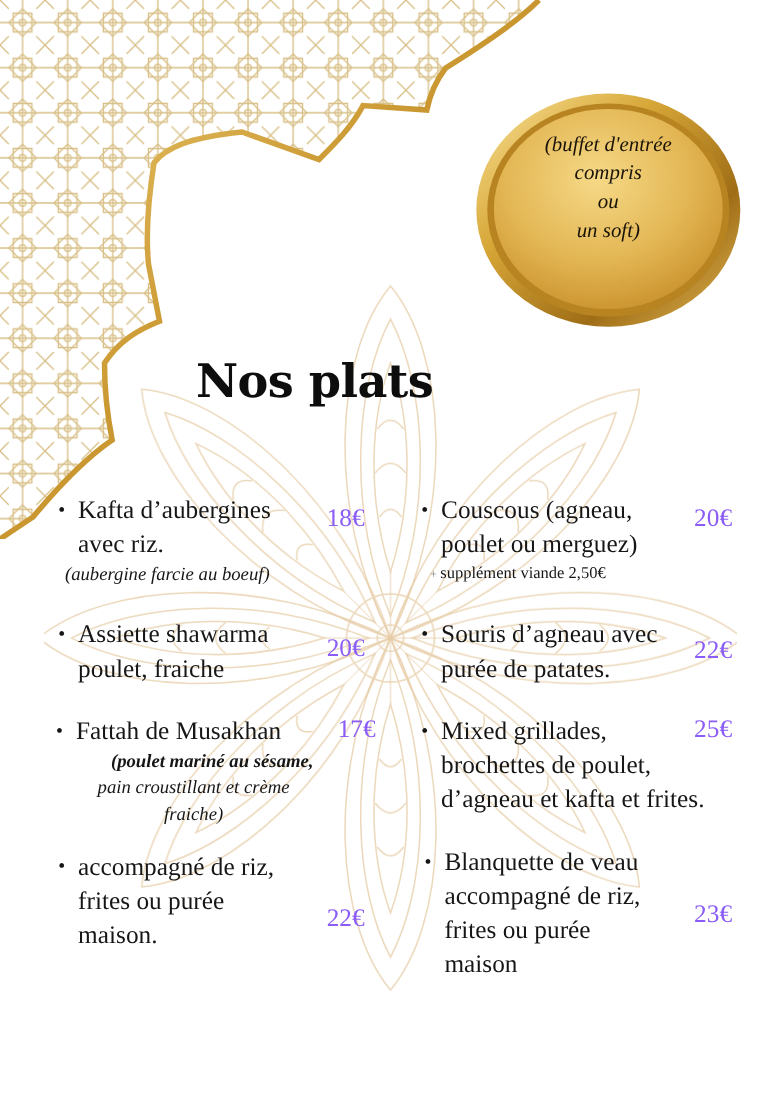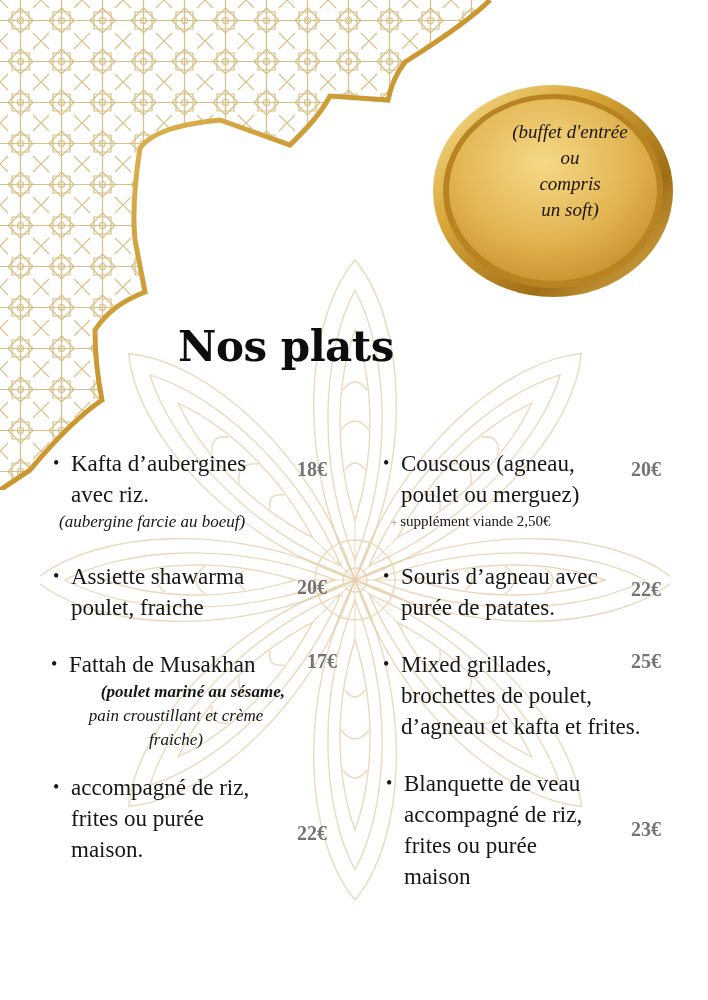--- a/index.html
+++ b/index.html
@@ -9,21 +9,21 @@
     font-family: "DejaVu Serif", "Liberation Serif", serif;
     color: #141414;
   }
   .layer { position: absolute; left: 0; top: 0; }
   #corner-svg { width: 500px; height: 490px; }
   #mandala-svg { left: 40px; top: 250px; width: 630px; height: 660px; }
 
   .coin { position: absolute; left: 432px; top: 84px; width: 242px; height: 214px; }
   .coin svg { position: absolute; left: 0; top: 0; width: 242px; height: 214px; }
   .coin-text {
-    position: absolute; left: 17px; top: 35px; width: 242px;
+    position: absolute; left: 0; top: 35px; width: 242px;
     text-align: center;
     font-family: "Liberation Serif", "DejaVu Serif", serif;
     font-style: italic; font-size: 19px; line-height: 26px; color: #1a1408;
   }
   .coin-text div { white-space: nowrap; }
 
   .title {
     position: absolute; left: 0; width: 572px; top: 322px;
     text-align: center;
     font-family: "DejaVu Serif", serif; font-weight: bold;
@@ -31,21 +31,21 @@
   }
 
   .item { position: absolute; font-family: "Liberation Serif", "DejaVu Serif", serif;
           font-size: 23px; line-height: 31px; color: #161616; }
   .item .bullet { position: absolute; left: -18px; top: 0; font-size: 18px; }
   .item .line { white-space: nowrap; }
   .item .note { font-style: italic; font-size: 17px; line-height: 24px; white-space: nowrap; }
   .item .supp { font-size: 15px; line-height: 22px; white-space: nowrap; }
   .item .supp .plus { font-size: 11px; color: #777; margin-right: 3px; }
   .price { position: absolute; font-family: "Liberation Serif", "DejaVu Serif", serif;
-           font-size: 20px; color: #737373; white-space: nowrap; font-weight: bold; }
+           font-size: 23px; color: #8b5cf6; white-space: nowrap; }
 </style>
 </head>
 <body>
 
 <svg class="layer" id="corner-svg" viewBox="0 0 500 490">
   <defs>
     <pattern id="lattice" x="0" y="0" width="41" height="41" patternUnits="userSpaceOnUse">
       <rect width="41" height="41" fill="#ffffff"></rect>
       <g fill="none" stroke="#d8bf86" stroke-width="1.2">
         <path d="M0 20.5 H41 M20.5 0 V41"></path>
@@ -110,22 +110,22 @@
         <stop offset="0.6" stop-color="#e2b552"></stop>
         <stop offset="1" stop-color="#c8902c"></stop>
       </radialGradient>
     </defs>
     <ellipse cx="121" cy="107" rx="120" ry="106" fill="url(#rimGrad)"></ellipse>
     <ellipse cx="121" cy="107" rx="110" ry="97" fill="#b88422"></ellipse>
     <ellipse cx="121" cy="106" rx="104" ry="91" fill="url(#faceGrad)"></ellipse>
   </svg>
   <div class="coin-text">
     <div>(buffet d'entrée</div>
+    <div>compris</div>
     <div>ou</div>
-    <div>compris</div>
     <div>un soft)</div>
   </div>
 </div>
 
 <div class="title">Nos plats</div>
 
 <div class="item" style="left:71px; top:448px;">
   <span class="bullet">•</span>
   <div class="line">Kafta d’aubergines</div>
   <div class="line">avec riz.</div>

